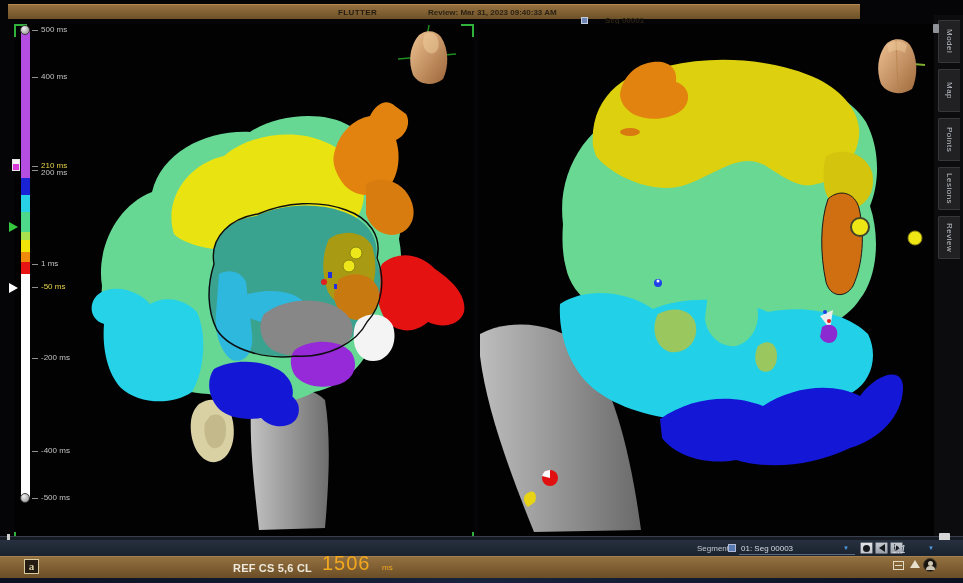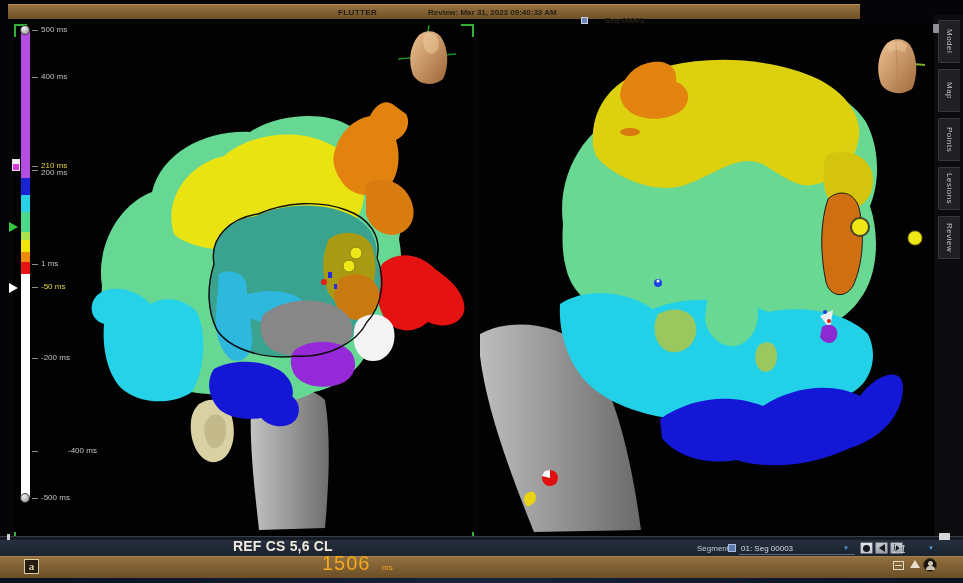--- a/index.html
+++ b/index.html
@@ -56,21 +56,21 @@
   .nb-btn.first{background:linear-gradient(#e2e4e8,#c2c6cc);}
   .g-circ{width:7px;height:7px;border-radius:50%;background:#15181d;}
   .g-left{width:0;height:0;border-top:4px solid transparent;border-bottom:4px solid transparent;border-right:6px solid #15181d;}
   .g-right{width:0;height:0;border-top:4px solid transparent;border-bottom:4px solid transparent;border-left:6px solid #15181d;}
   .nb-zoom{position:absolute;left:892px;top:544px;font-size:10px;color:#d5dbe3;font-style:italic;}
   .brownbar{position:absolute;left:0;top:556px;width:963px;height:22px;
             background:linear-gradient(#93703f,#6b4e27);border-top:1px solid #a5804e;box-sizing:border-box;}
   .logo{position:absolute;left:24px;top:559px;width:15px;height:15px;background:#241c12;border:1px solid #d8cba0;
         box-sizing:border-box;display:flex;align-items:center;justify-content:center;
         color:#d8cba0;font-size:11px;font-family:"Liberation Serif",serif;font-weight:bold;line-height:1;}
-  .ref-lab{position:absolute;left:233px;top:538px;font-size:14px;font-weight:bold;color:#efe9dc;letter-spacing:.2px;}
+  .ref-lab{position:absolute;left:233px;top:562px;font-size:11px;font-weight:bold;color:#efe9dc;letter-spacing:.2px;}
   .ref-cl{position:absolute;left:322px;top:552px;font-size:20px;color:#f3a81e;letter-spacing:1px;}
   .ref-ms{position:absolute;left:382px;top:563px;font-size:8px;color:#f3a81e;}
   .ic-save{position:absolute;left:893px;top:561px;width:11px;height:9px;border:1px solid #e2dac2;box-sizing:border-box;}
   .ic-save:after{content:"";position:absolute;left:1px;top:3px;width:7px;height:1px;background:#e2dac2;}
   .ic-arrow{position:absolute;left:910px;top:560px;width:0;height:0;
             border-left:5px solid transparent;border-right:5px solid transparent;border-bottom:8px solid #e8e0cc;}
   .ic-head{position:absolute;left:923px;top:558px;width:14px;height:14px;border-radius:50%;background:#17120c;
            border:1px solid #4a3e2c;box-sizing:border-box;}
   .ic-head:before{content:"";position:absolute;left:4px;top:2px;width:5px;height:5px;border-radius:50%;background:#cfc7b5;}
   .ic-head:after{content:"";position:absolute;left:2px;top:7px;width:9px;height:4px;border-radius:4px 4px 0 0;background:#cfc7b5;}
@@ -238,21 +238,21 @@
       <div class="sc-lab hl" style="top: 160.72px;">210 ms</div>
       <div class="sc-dash" style="top: 170.4px;"></div>
       <div class="sc-lab" style="top: 168px;">200 ms</div>
       <div class="sc-dash" style="top: 264px;"></div>
       <div class="sc-lab" style="top: 259px;">1 ms</div>
       <div class="sc-dash" style="top: 287.4px;"></div>
       <div class="sc-lab hl" style="top: 282.4px;">-50 ms</div>
       <div class="sc-dash" style="top: 357.6px;"></div>
       <div class="sc-lab" style="top: 352.6px;">-200 ms</div>
       <div class="sc-dash" style="top: 451.2px;"></div>
-      <div class="sc-lab" style="top: 446.2px; margin-left: 27px;">-400 ms</div>
+      <div class="sc-lab" style="top: 446.2px;">-400 ms</div>
       <div class="sc-dash" style="top: 498px;"></div>
       <div class="sc-lab" style="top: 493px;">-500 ms</div>
       <div class="mk-flag" style="top: 158.72px;"></div>
       <div class="mk-tri" style="left: 9px; top: 221.56px; border-left: 9px solid rgb(53, 201, 63);"></div>
       <div class="mk-tri" style="left: 9px; top: 283.336px; border-left: 9px solid rgb(255, 255, 255);"></div>
     </div>
 
   <div class="sidebar" id="tabs">
       <div class="side-tab" style="top: 5px;">
         <span>Model</span>

